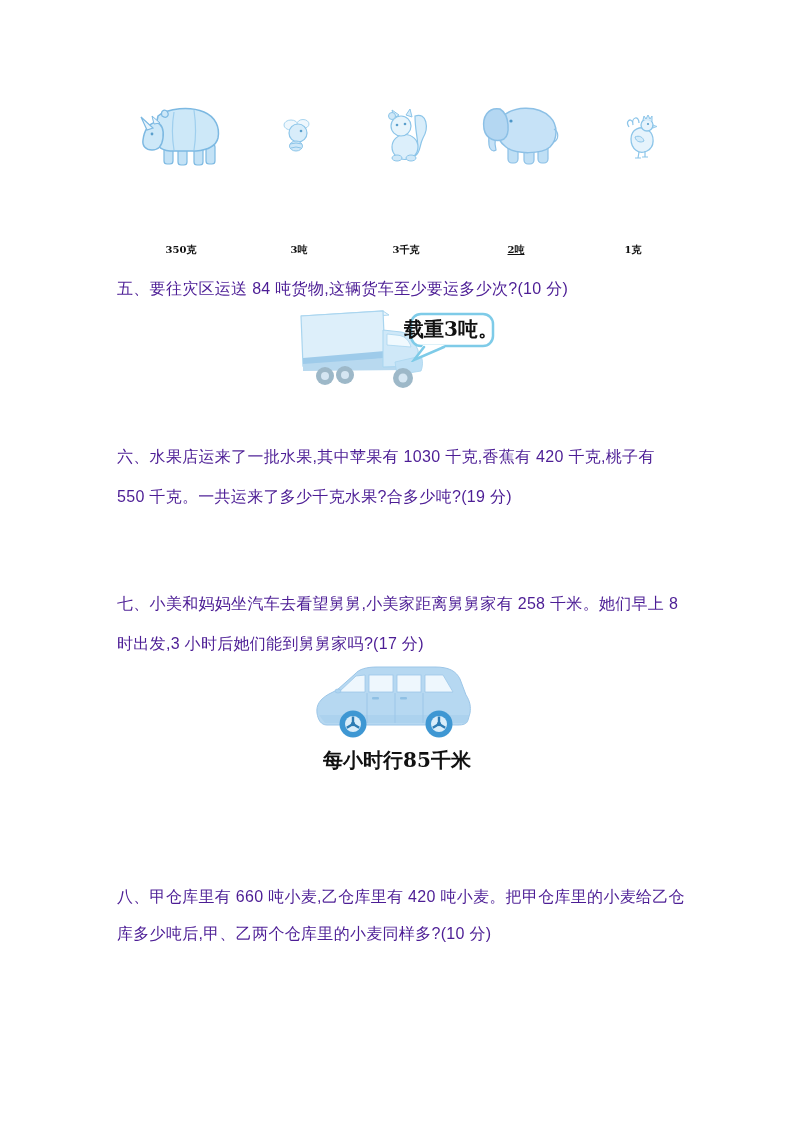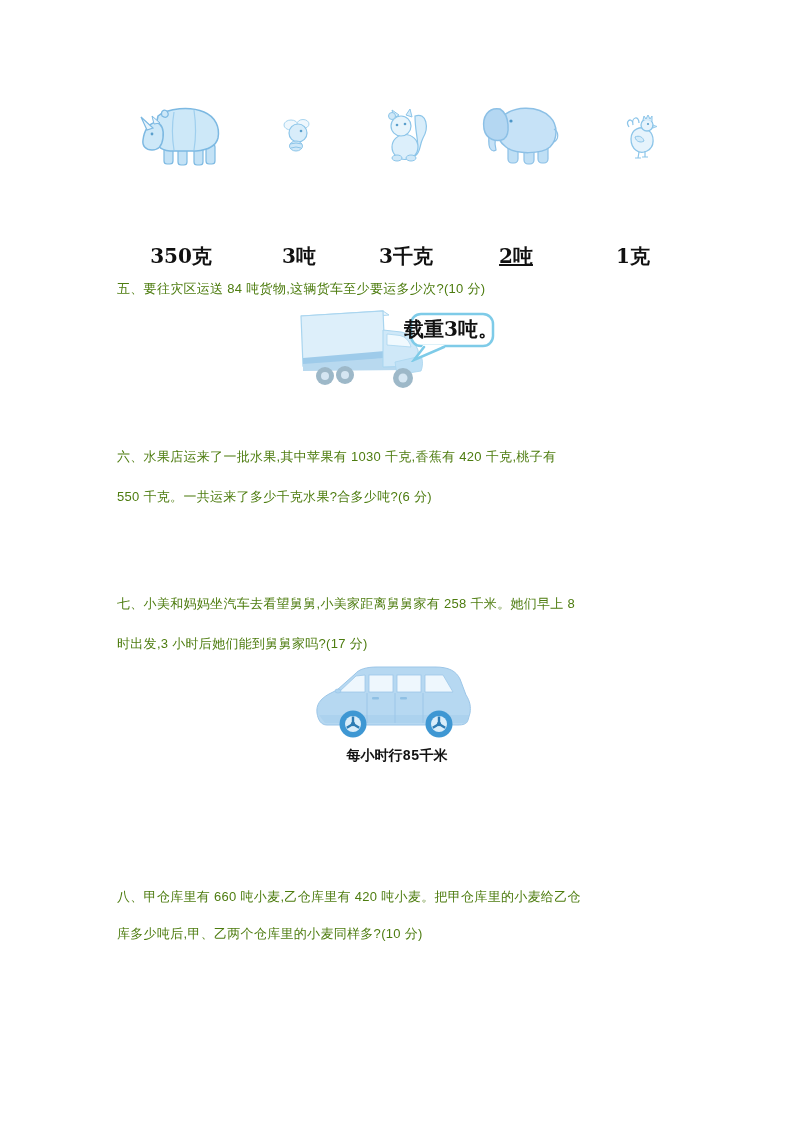--- a/index.html
+++ b/index.html
@@ -1,39 +1,39 @@
 <!DOCTYPE html>
 <html><head>
 <meta charset="utf-8">
 <style>
   html,body{margin:0;padding:0;background:#ffffff;}
   #page{
     position:relative;width:793px;height:1122px;background:#ffffff;
     font-family:"Liberation Sans","DejaVu Sans",sans-serif;color:#262626;overflow:hidden;
   }
   .qline{
-    position:absolute;left:117px;font-size:13px;line-height:19px;
-    color:#4d7c0f;letter-spacing:0.3px;white-space:nowrap;
+    position:absolute;left:117px;font-size:16px;line-height:19px;
+    color:#4c1d95;letter-spacing:0.3px;white-space:nowrap;
   }
   .kai{
     font-family:"DejaVu Serif","Liberation Serif",serif;
     font-weight:600;color:#111;
   }
   .weight-label{
     position:absolute;top:243px;transform:translateX(-50%);
-    font-size:20px;white-space:nowrap;
+    font-size:10px;white-space:nowrap;
   }
   .illus{position:absolute;}
   .bubble-text{
     position:absolute;display:flex;align-items:center;justify-content:center;
     font-size:20px;white-space:nowrap;z-index:3;
   }
   .car-caption{
     position:absolute;transform:translateX(-50%);
-    font-size:14px;white-space:nowrap;font-family:Liberation Mono, monospace;
+    font-size:20px;white-space:nowrap;
   }
   svg{display:block;}
 </style>
 </head>
 <body>
 
 <div id="page">
 
   <div>
 
@@ -141,21 +141,21 @@
         <rect x="2" y="2" width="82" height="32" rx="10" fill="#ffffff" stroke="#7ecbe8" stroke-width="2.5"></rect>
         <polygon points="14,33 36,33 5,49" fill="#ffffff"></polygon>
         <path d="M15,35 L5,48 L35,35" fill="none" stroke="#7ecbe8" stroke-width="2.5" stroke-linecap="round"></path>
       </svg>
     </div>
     <div class="bubble-text kai" style="left:413px;top:313px;width:76px;height:32px;">载重3吨。</div>
   </div>
 
   <div>
     <div class="qline" style="top:447px;text-align:center;">六、水果店运来了一批水果,其中苹果有 1030 千克,香蕉有 420 千克,桃子有</div>
-    <div class="qline" style="top:487px;">550 千克。一共运来了多少千克水果?合多少吨?(6 分)</div>
+    <div class="qline" style="top:487px;">550 千克。一共运来了多少千克水果?合多少吨?(19 分)</div>
   </div>
 
   <div>
     <div class="qline" style="top:594px;">七、小美和妈妈坐汽车去看望舅舅,小美家距离舅舅家有 258 千米。她们早上 8</div>
     <div class="qline" style="top:634px;">时出发,3 小时后她们能到舅舅家吗?(17 分)</div>
 
     <div class="illus" style="left:311px;top:663px;width:170px;height:80px;">
       <svg width="170" height="80" viewBox="0 0 170 80">
         <path d="M6,50 C5,42 9,36 18,31 L26,27 L44,11 C48,6 56,4 66,4 L124,4 C138,4 145,8 149,16 L155,32 C159,38 160,44 159,50 L157,57 C156,61 152,62 147,62 L16,62 C10,62 7,57 6,50 Z" fill="#b6d8f1" stroke="#9cc6e8" stroke-width="1"></path>
         <polygon points="8,52 158,52 156,60 14,60" fill="#a4cdeb" opacity="0.55"></polygon>

